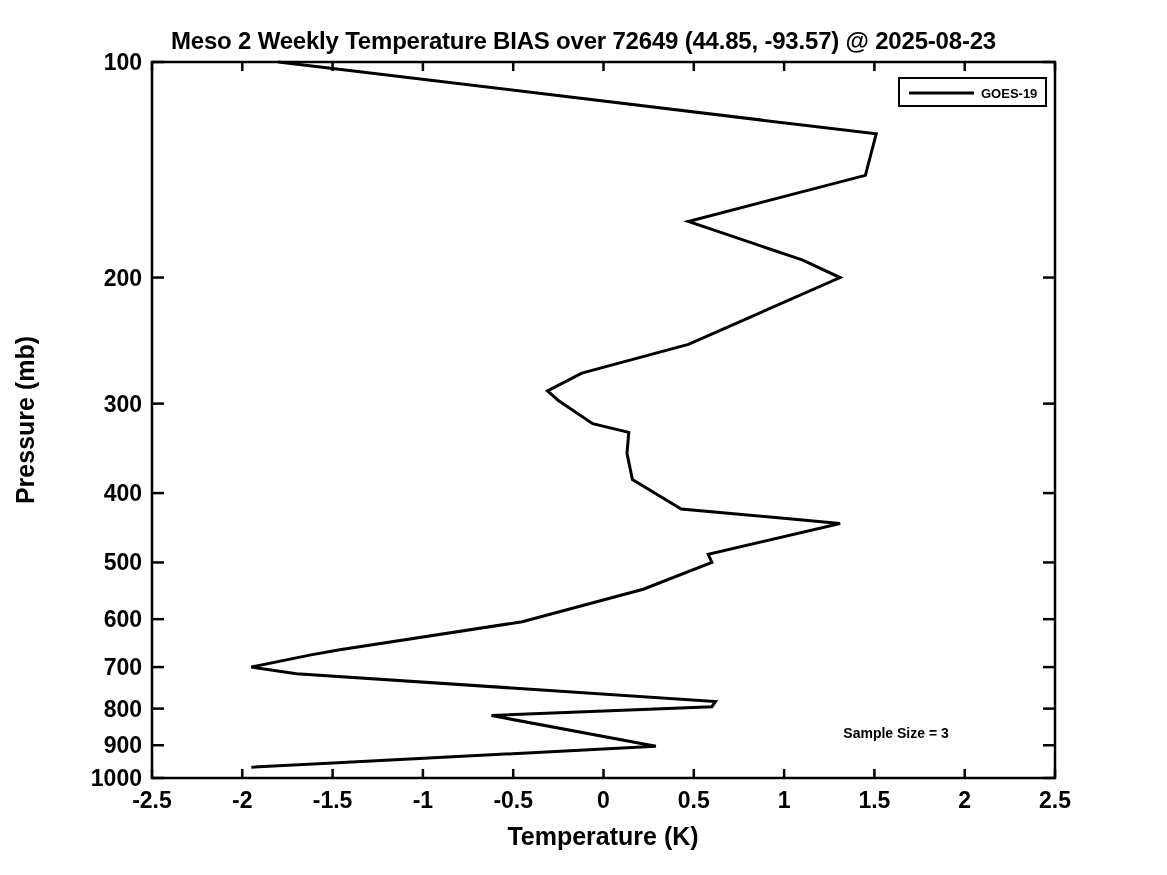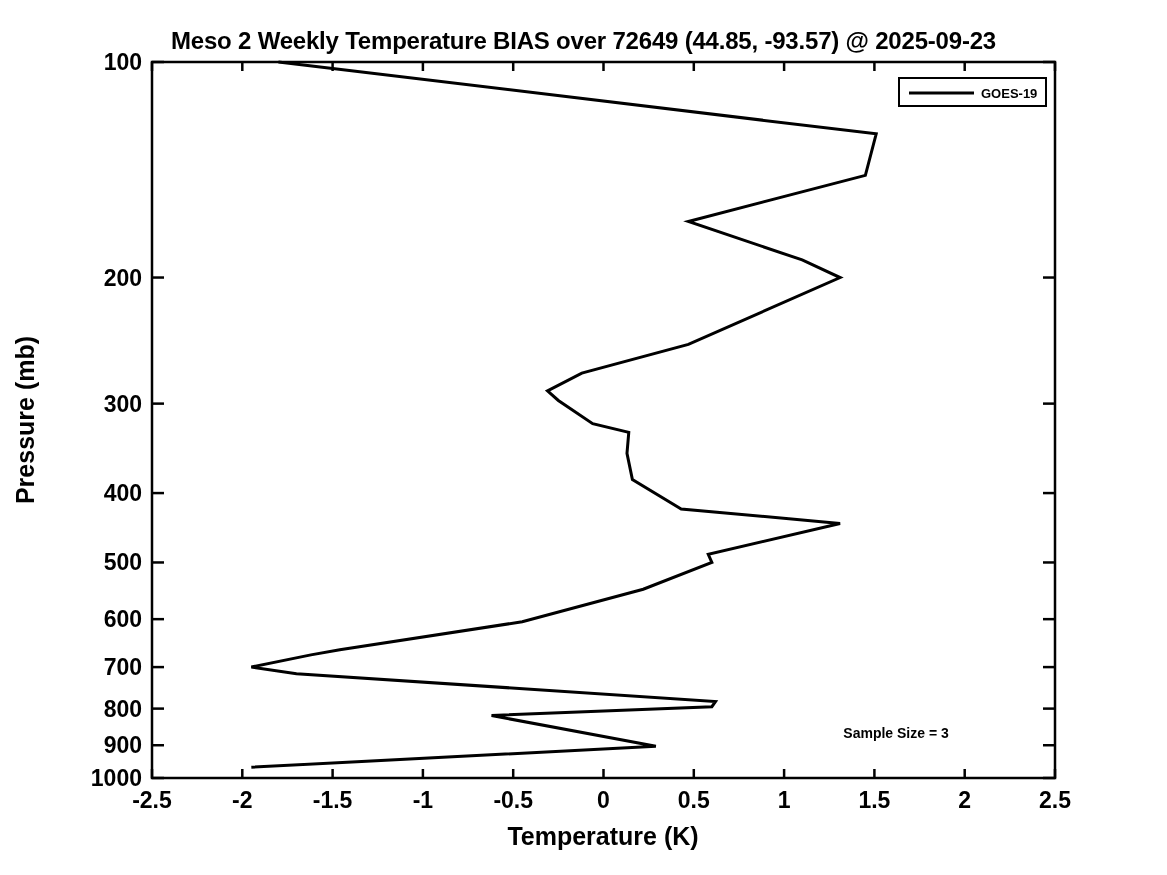--- a/index.html
+++ b/index.html
@@ -60,21 +60,21 @@
     font-size: 13px;
     font-weight: bold;
     fill: #000000;
   }
 </style>
 </head>
 <body>
 
 <div id="figure">
 
-  <div id="chart-title">Meso 2 Weekly Temperature BIAS over 72649 (44.85, -93.57) @ 2025-09-23</div>
+  <div id="chart-title">Meso 2 Weekly Temperature BIAS over 72649 (44.85, -93.57) @ 2025-08-23</div>
 
   <svg id="plot-svg" width="1167" height="875">
     <g id="axes-group">
       <rect id="plot-frame" x="152" y="62" width="903" height="716" fill="none" stroke="#000000" stroke-width="2.5"></rect>
     </g>
     <g id="xticks-group">
         <line x1="152" y1="778" x2="152" y2="769" stroke="#000" stroke-width="2.5"></line>
         <line x1="152" y1="62" x2="152" y2="71" stroke="#000" stroke-width="2.5"></line>
         <text x="152" y="808" text-anchor="middle" class="tick-label">-2.5</text>
         <line x1="242.3" y1="778" x2="242.3" y2="769" stroke="#000" stroke-width="2.5"></line>

